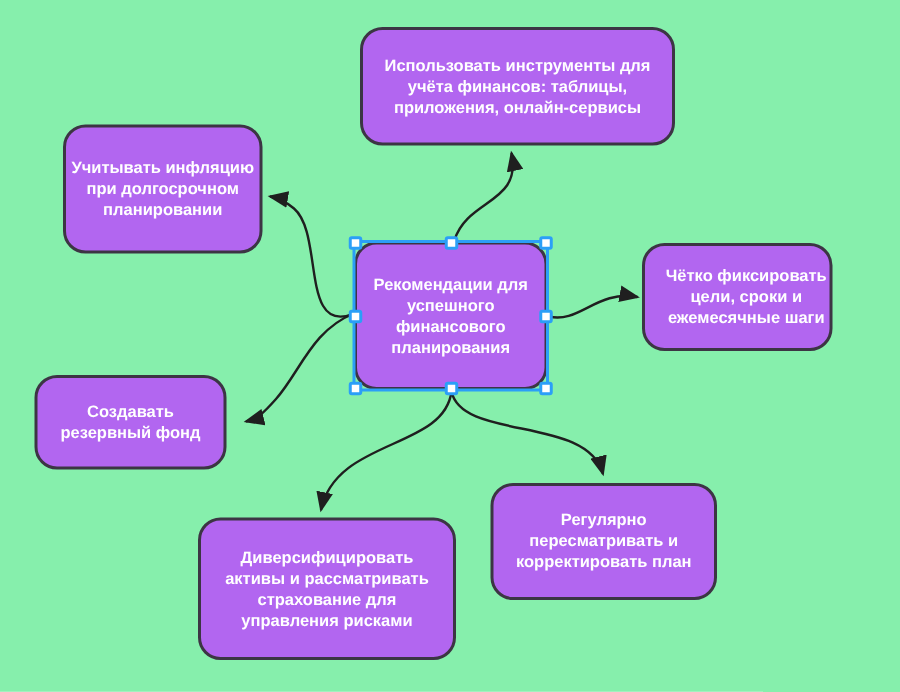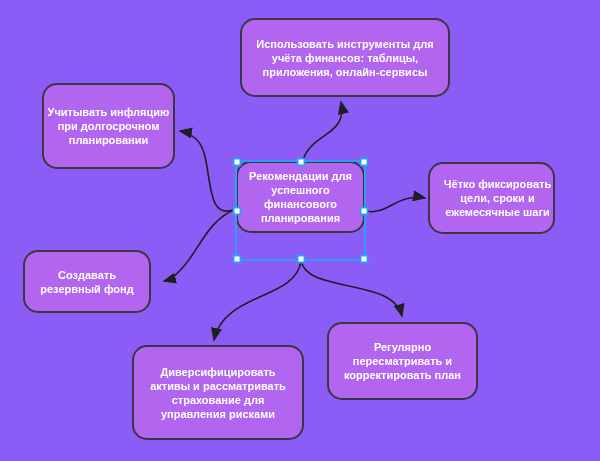--- a/index.html
+++ b/index.html
@@ -4,21 +4,21 @@
 <style>
   html,body{margin:0;padding:0;}
   body{
     font-family:"Liberation Sans", sans-serif;
     background:#f7f8fa;
   }
   .canvas{
     position:relative;
     width:600px;
     height:461px;
-    background:#8b5cf6;
+    background:#86efac;
     overflow:hidden;
   }
   .edges{
     position:absolute;
     left:0;top:0;
     width:600px;height:461px;
   }
   .node{
     position:absolute;
     box-sizing:border-box;
@@ -34,21 +34,21 @@
     line-height:14px;
     font-weight:700;
     z-index:2;
   }
   .node .label{
     white-space:pre;
     text-align:center;
   }
   .node-top          {left:240px; top:18px;  width:210px; height:79px;}
   .node-upper-left   {left:42px;  top:83px;  width:133px; height:86px;}
-  .node-center       {left:236px; top:161px; width:129px; height:72px; z-index:3;}
+  .node-center       {left:236px; top:161px; width:129px; height:99px; z-index:3;}
   .node-right        {left:428px; top:162px; width:127px; height:72px;padding-left:12px;}
   .node-reserve      {left:23px;  top:250px; width:128px; height:63px;}
   .node-bottom-middle{left:132px; top:345px; width:172px; height:95px;}
   .node-bottom-right {left:327px; top:322px; width:151px; height:78px;}
 
   .selection-box{
     position:absolute;
     left:235px; top:160px;
     width:131px; height:101px;
     border:2px solid #2b9ff7;

